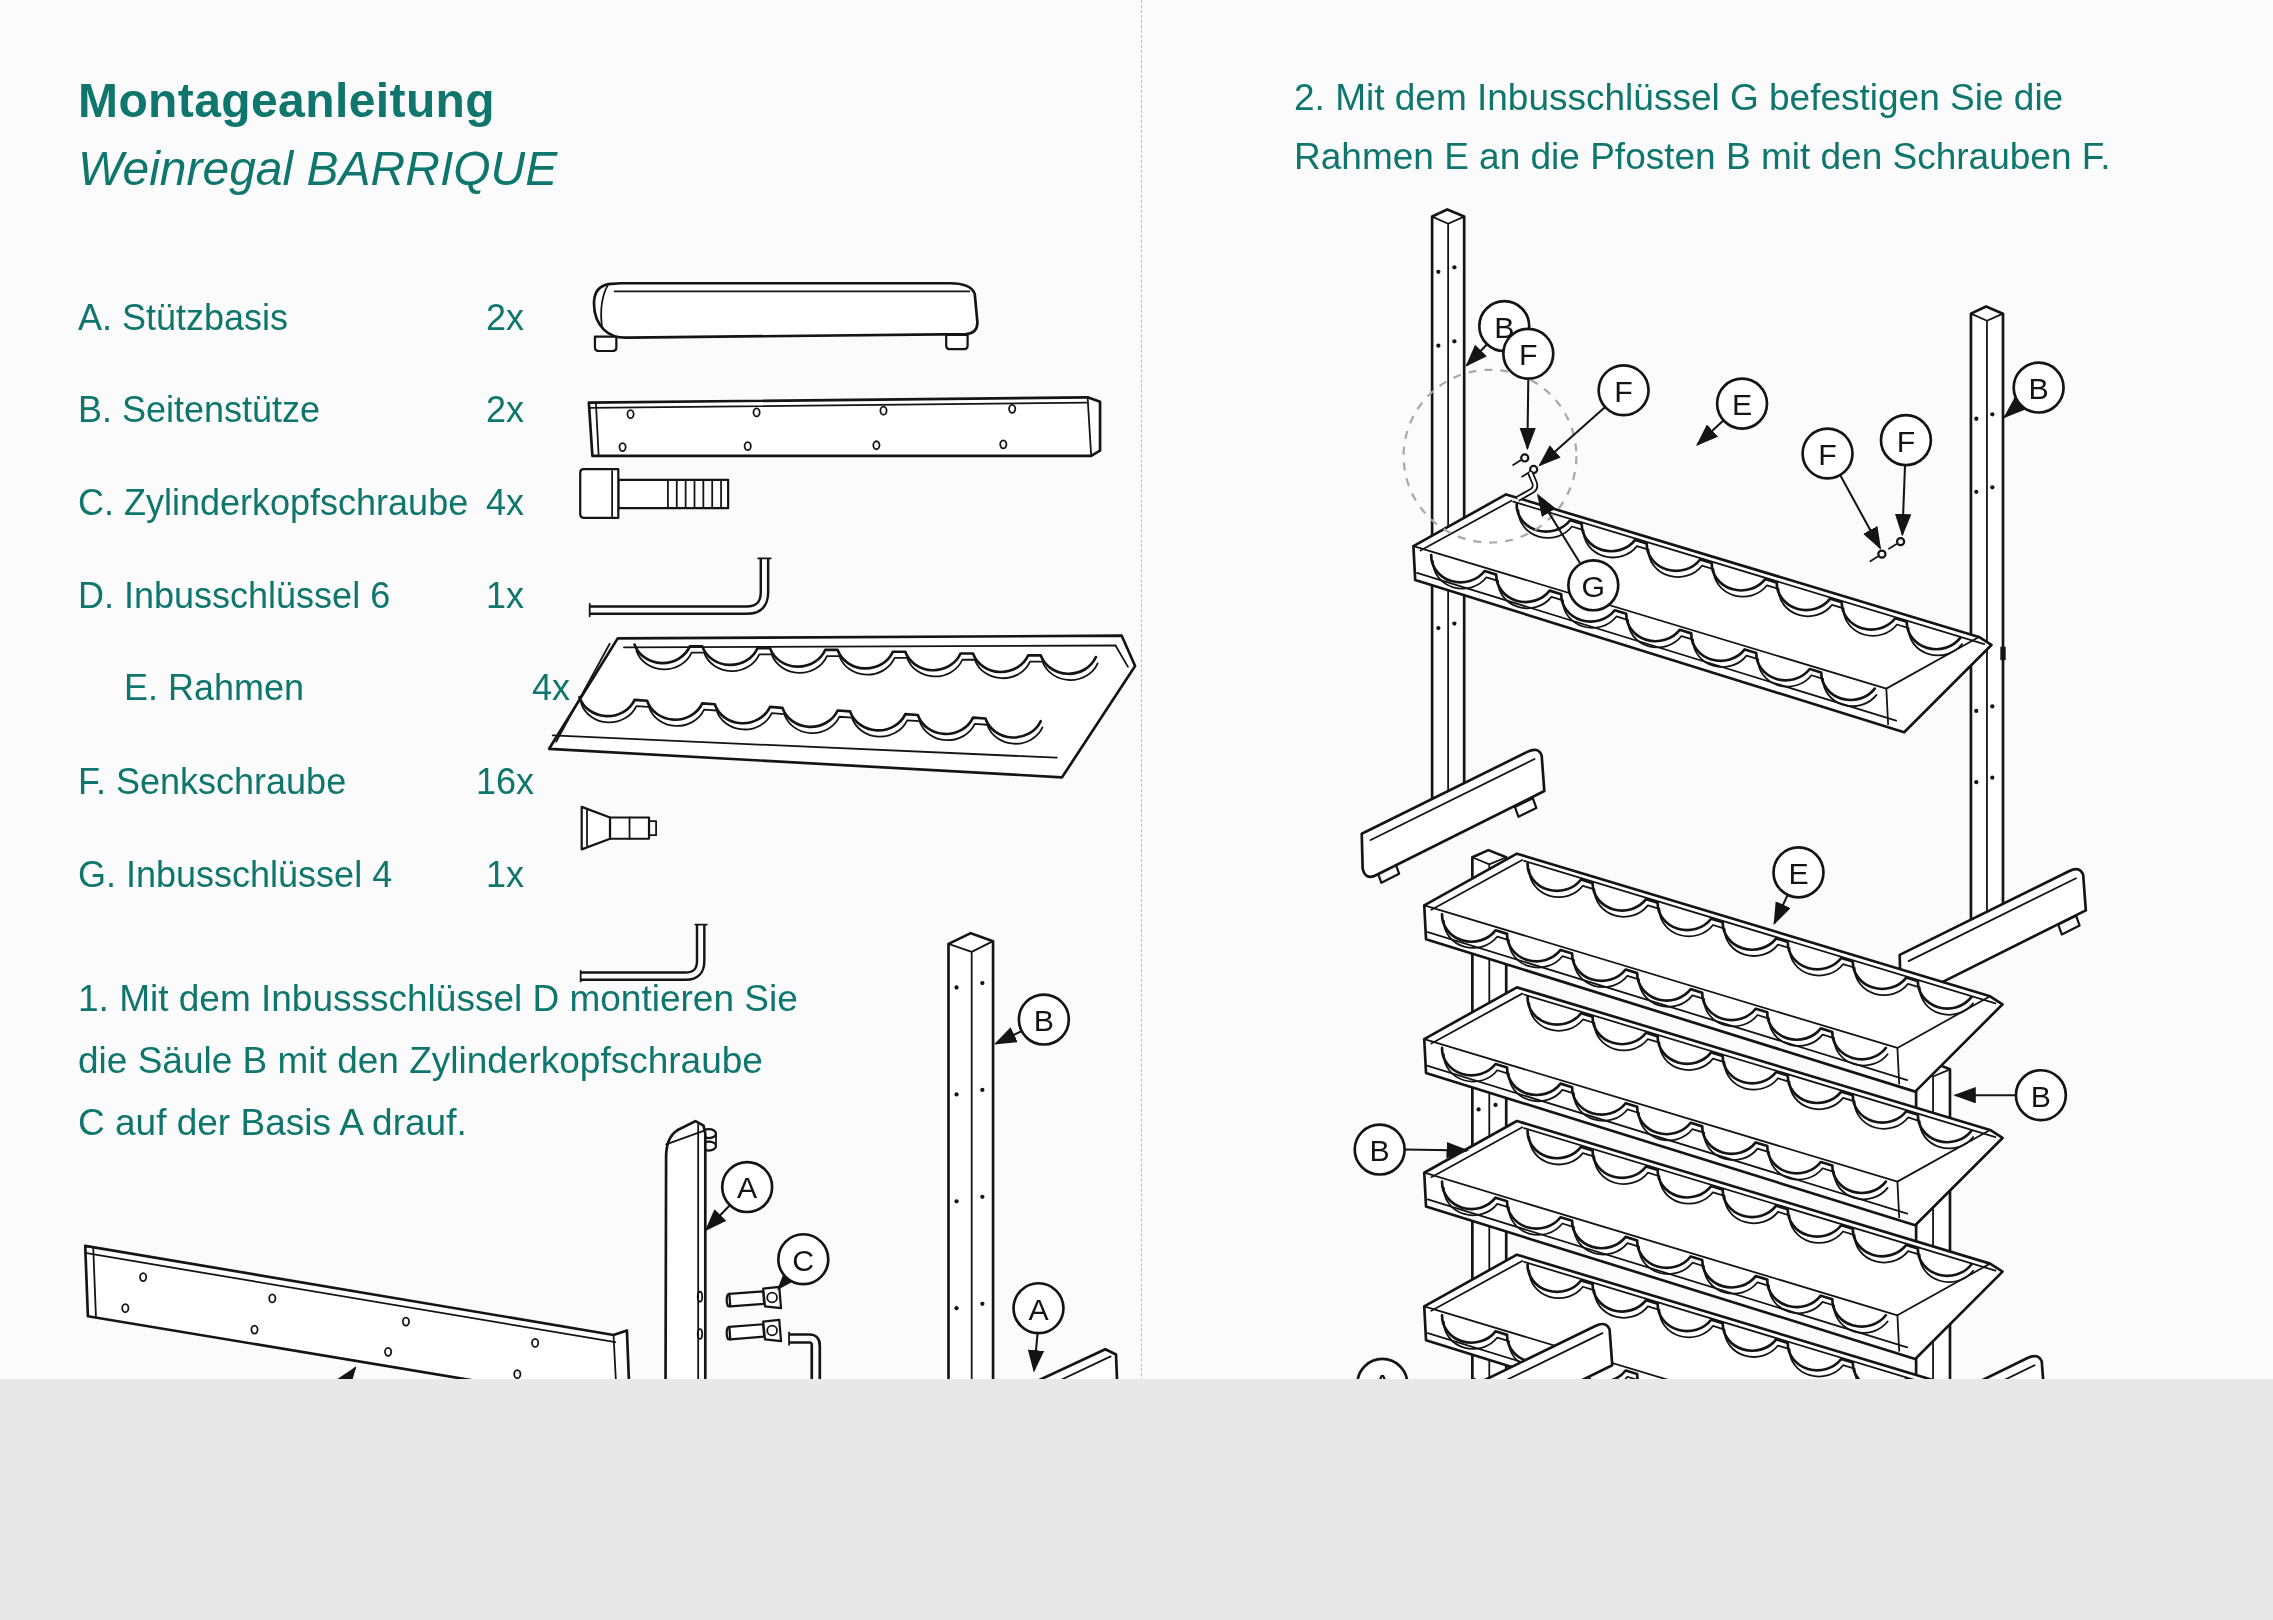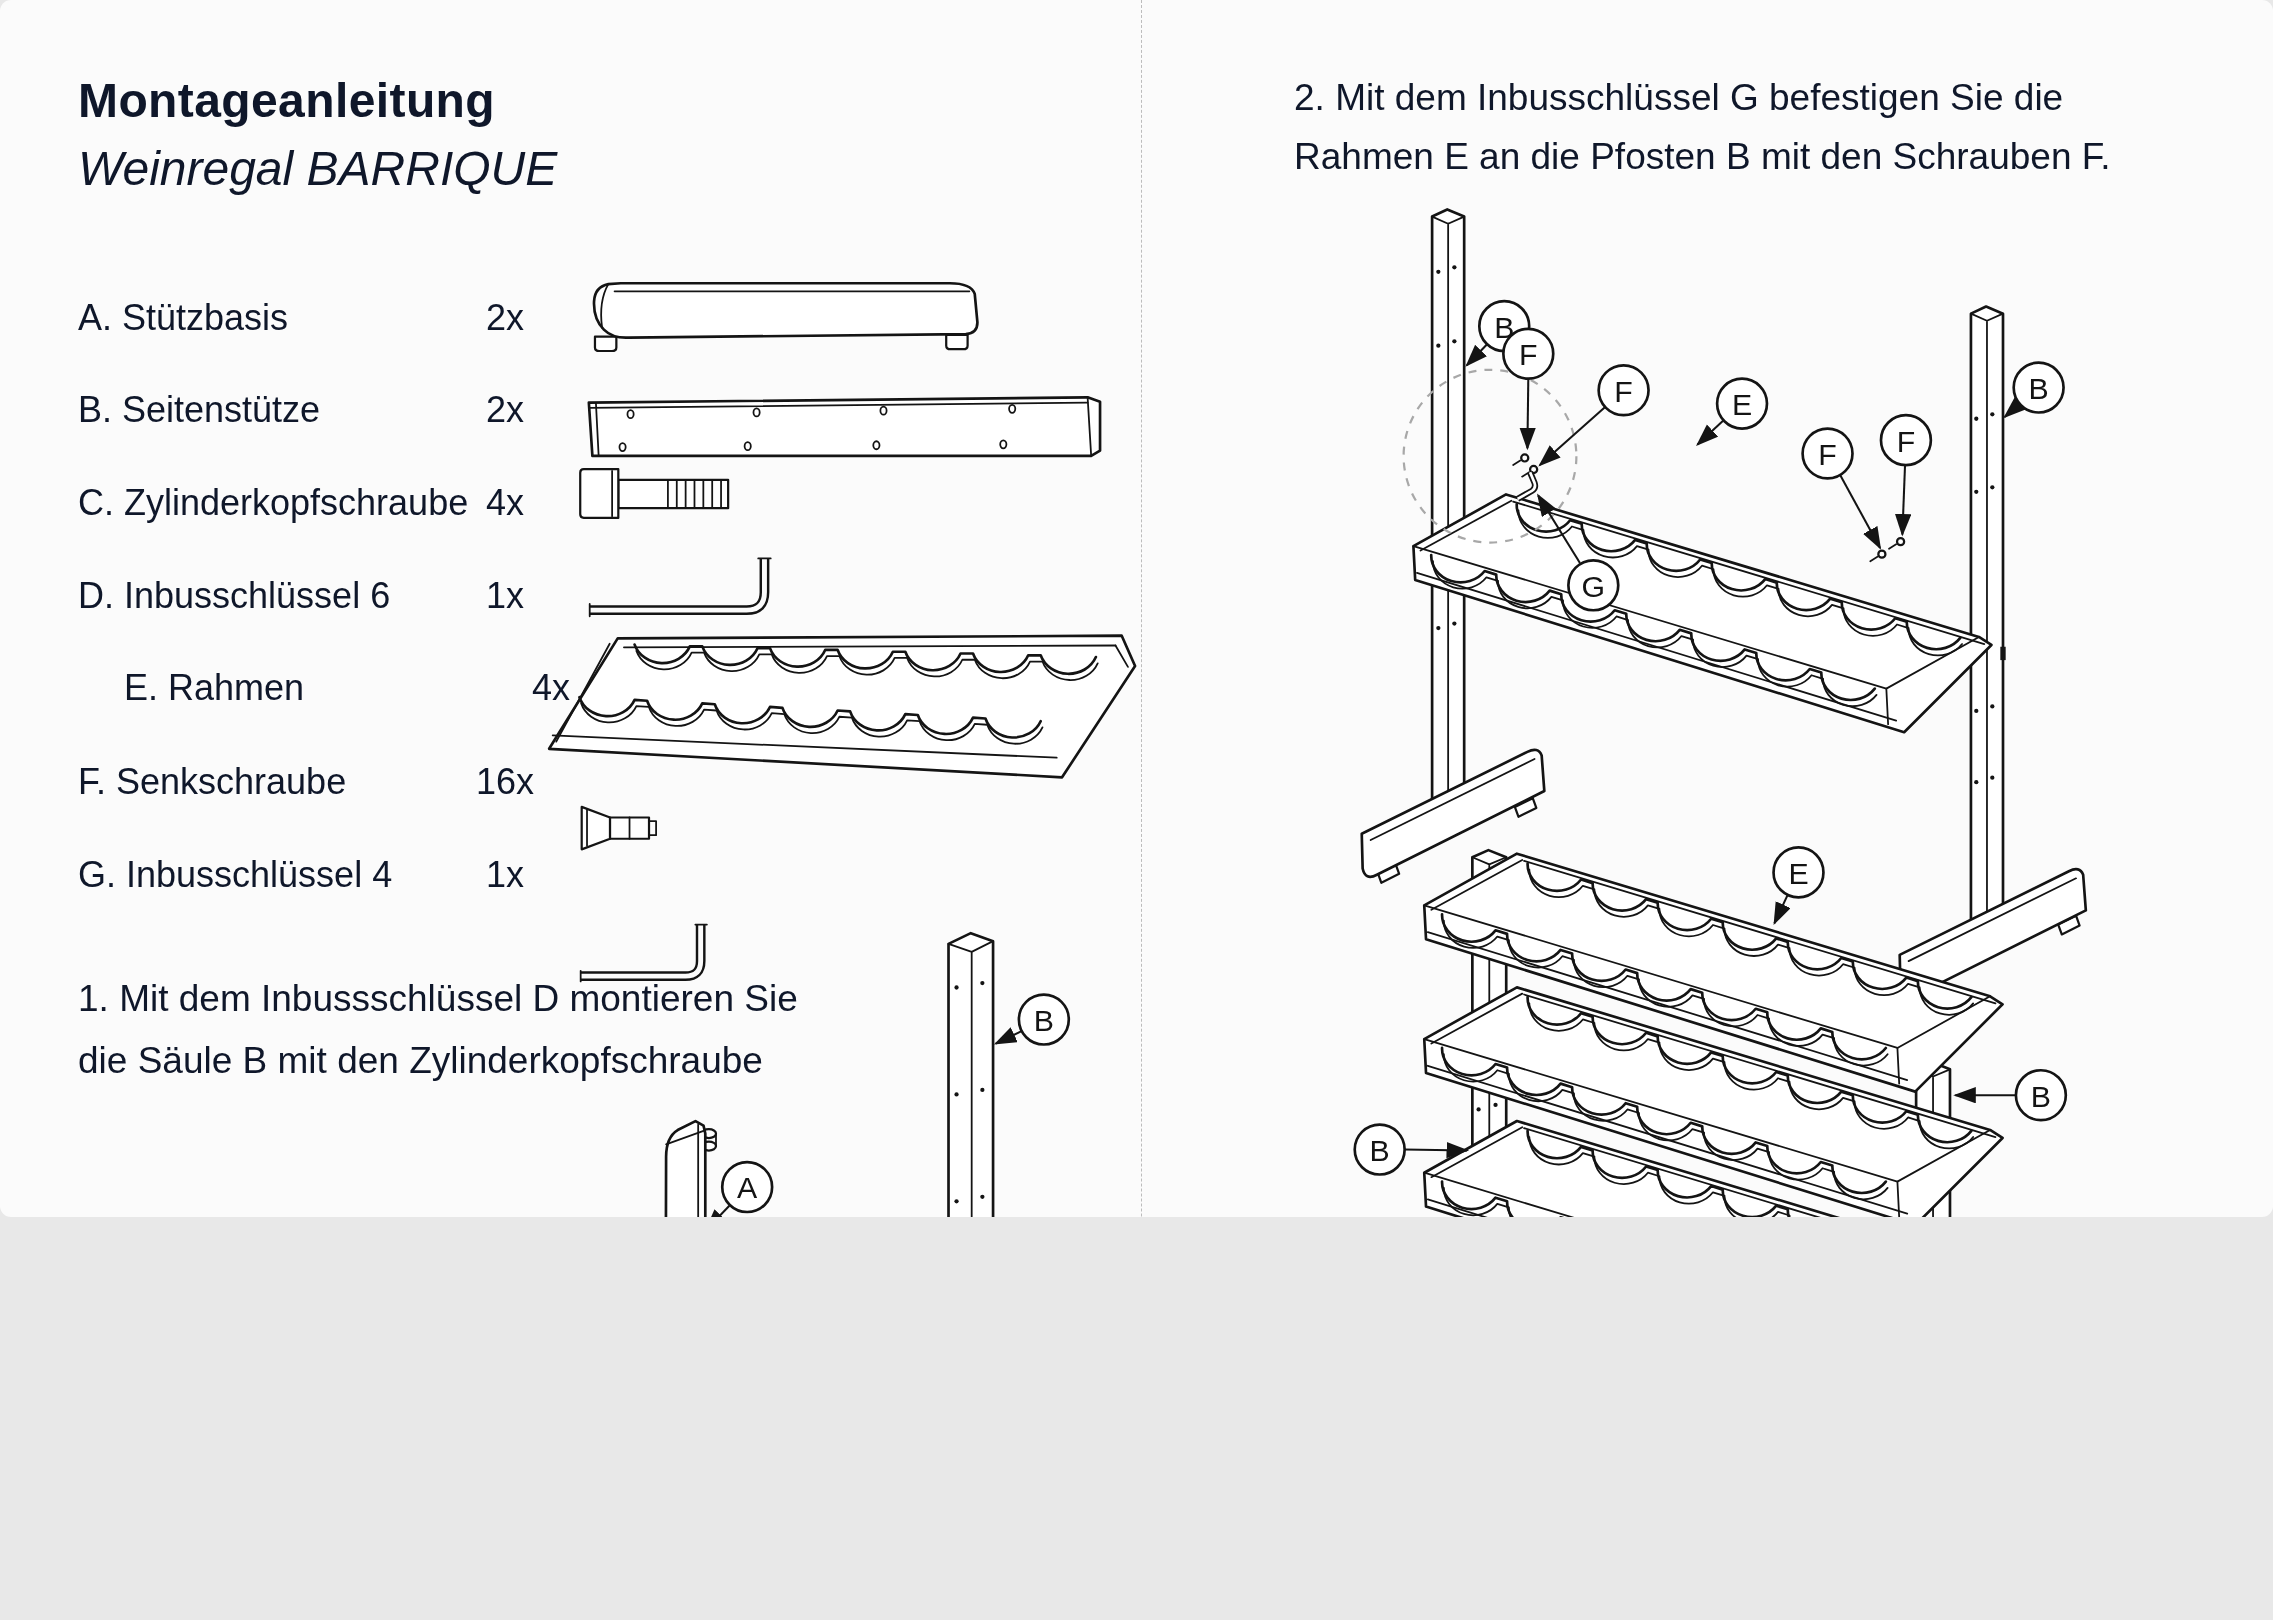--- a/index.html
+++ b/index.html
@@ -1,17 +1,17 @@
 <!DOCTYPE html>
 <html style="font-size:14.3px"><head>
 <meta charset="utf-8">
 <style>
   html,body{margin:0;padding:0;background:#e8e8e8;}
-  .sheet{position:relative;width:2273px;height:1217px;background:#fbfbfb;overflow:hidden;
-         font-family:"Liberation Sans",sans-serif;color:#0f172a;border-radius:11px;}
+  .sheet{position:relative;width:2273px;height:1379px;background:#fbfbfb;overflow:hidden;
+         font-family:"Liberation Sans",sans-serif;color:#0f766e;}
   .abs{position:absolute;}
   .title1{font-size:48px;font-weight:700;letter-spacing:0.4px;}
   .title2{font-size:48px;font-style:italic;}
   .row{position:absolute;left:78px;width:499px;height:45px;}
   .row-label{position:absolute;left:0;top:0;font-size:36px;white-space:nowrap;}
   .row-count{position:absolute;left:387px;top:0;width:80px;text-align:center;font-size:36px;}
   .step-text{position:absolute;font-size:37px;line-height:62px;white-space:nowrap;}
   .step-text.s2{line-height:59px;}
   .s3-prefix{font-size:39px;}
   .s3-product{font-size:33px;}
@@ -130,20 +130,21 @@
 
   <svg style="left:570px;top:913px;" width="160" height="80" viewBox="640 1025 180 90">
     <path class="kout2" d="M652,1096 L770,1096 Q787,1096 787,1079 L787,1038"></path>
     <path class="kin2" d="M652,1096 L770,1096 Q787,1096 787,1079 L787,1038"></path>
     <path class="l2" d="M652,1090 L652,1102 M781,1038 L794,1038"></path>
   </svg>
 
   <div class="step-text" style="left:78px;top:968px;">
     <div>1. Mit dem Inbussschlüssel D montieren Sie</div>
     <div>die Säule B mit den Zylinderkopfschraube</div>
+    <div>C auf der Basis A drauf.</div>
   </div>
 
   <div class="step-text s2" style="left:1294px;top:68px;">
     <div>2. Mit dem Inbusschlüssel G befestigen Sie die</div>
     <div>Rahmen E an die Pfosten B mit den Schrauben F.</div>
   </div>
 
 
   <div class="divider" style="left:1141px;"></div>
 

